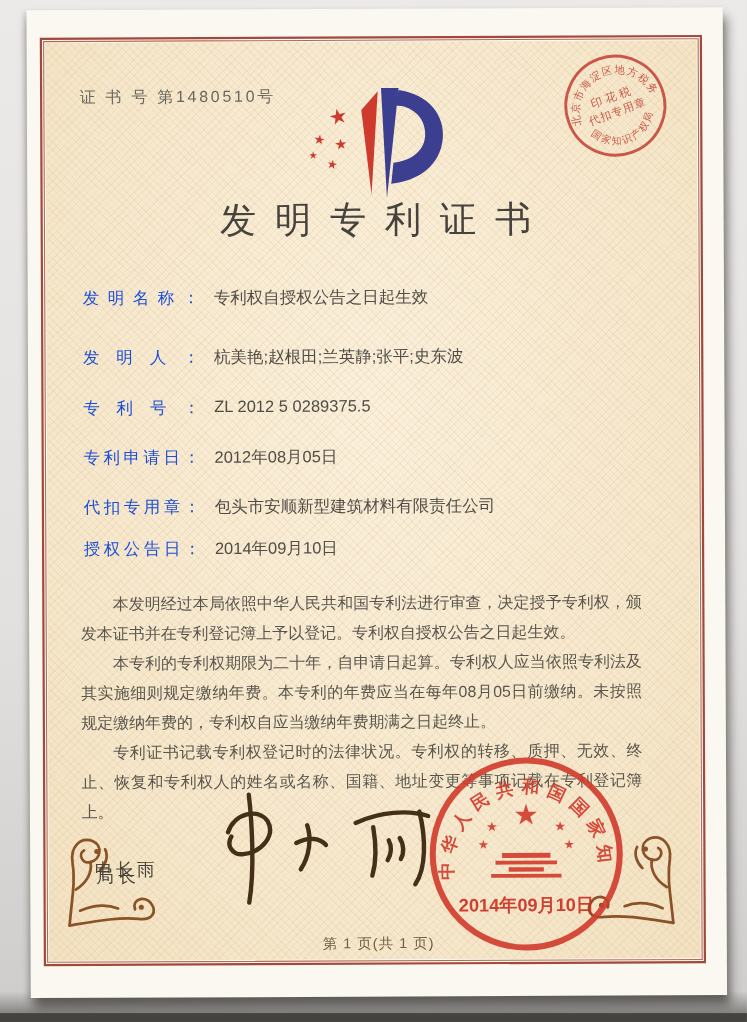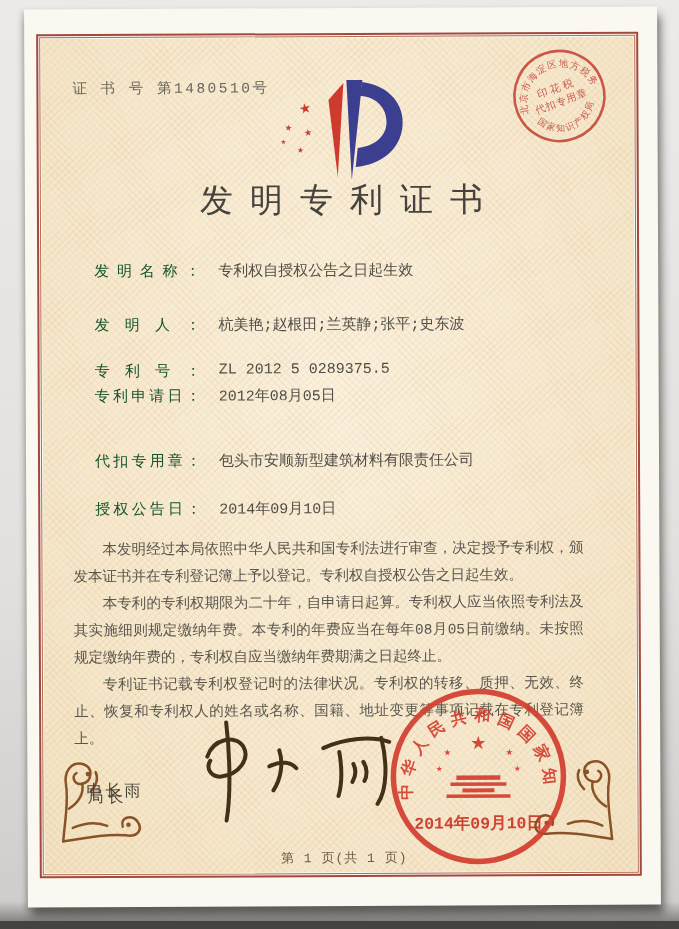--- a/index.html
+++ b/index.html
@@ -1,19 +1,19 @@
 <!DOCTYPE html>
 <html><head>
 <meta charset="utf-8">
 <style>
   html,body{margin:0;padding:0;background:#d8d7d5;}
   .scan{
     position:relative;width:679px;height:929px;overflow:hidden;
     background:linear-gradient(180deg,#eceae8 0%,#e3e1df 60%,#cfcecc 97%,#6a6866 100%);
-    font-family:Liberation Mono, monospace;
+    font-family:Liberation Sans, sans-serif;
   }
   .paper{
     position:absolute;left:26px;top:8px;width:633px;height:898px;
     background:#fbf8f1;
     box-shadow:3px 9px 10px rgba(50,48,45,.65), -2px 2px 5px rgba(90,88,85,.25);
     transform:rotate(-0.25deg);
   }
   .frame{
     position:absolute;left:12px;top:25px;right:19px;bottom:29px;
     border:2px solid #a1493a;
@@ -35,25 +35,25 @@
   }
   .logo{position:absolute;left:252px;top:64px;width:132px;height:112px;}
   .cert-title{
     position:absolute;left:0;right:0;top:170px;text-align:center;
     font-size:33px;font-weight:500;color:#46433e;letter-spacing:17px;text-indent:17px;
   }
   .fields{position:absolute;left:50px;top:0;width:500px;}
   .field-row{position:absolute;left:0;font-size:15px;color:#55514a;white-space:nowrap;}
   .field-label{
     display:inline-block;width:106px;text-align:justify;text-align-last:justify;
-    color:#14532d;vertical-align:top;margin-left:19px;
+    color:#1d4ed8;vertical-align:top;
   }
   .field-value{margin-left:9px;color:#514d46;}
   .row0{top:253px;} .row1{top:307px;} .row2{top:353px;}
-  .row3{top:378px;} .row4{top:443px;} .row5{top:491px;}
+  .row3{top:398px;} .row4{top:443px;} .row5{top:481px;}
   .paras{
     position:absolute;left:47px;top:528px;width:510px;
     font-size:14.5px;line-height:1.86;color:#5a564d;text-align:justify;
   }
   .paras p{margin:0;text-indent:2em;}
   .sig-title{position:absolute;left:60px;top:778px;font-size:16px;letter-spacing:4px;color:#474337;}
   .sig-name{position:absolute;left:59px;top:772px;font-size:16px;letter-spacing:3px;color:#474337;}
   .sig-script{position:absolute;left:128px;top:700px;width:250px;height:125px;}
   .seal{position:absolute;left:360px;top:678px;width:182px;height:182px;opacity:.9;}
   .tax-stamp{position:absolute;left:478px;top:32px;width:114px;height:114px;transform:rotate(-20deg);opacity:.85;}

